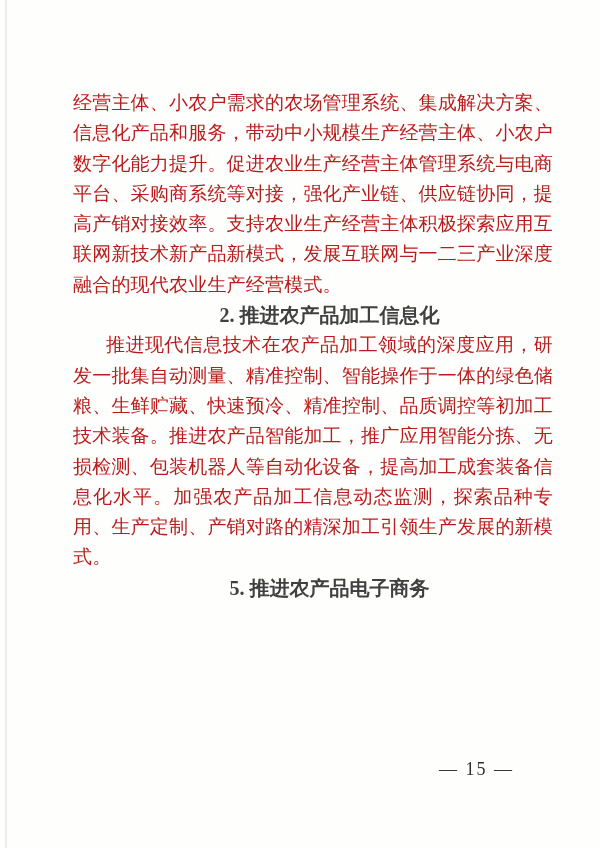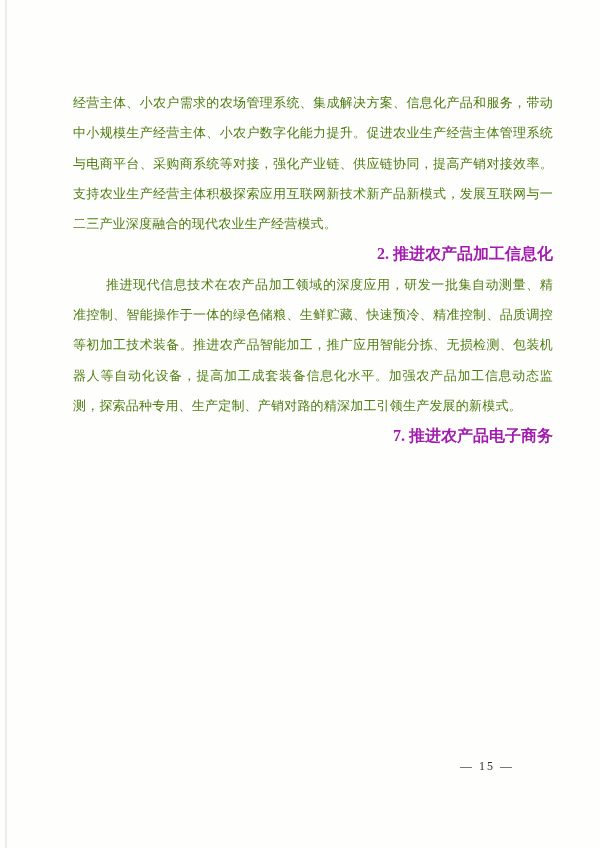--- a/index.html
+++ b/index.html
@@ -20,61 +20,61 @@
   .scan-edge {
     position: absolute;
     left: 5px;
     top: 0;
     width: 2px;
     height: 100%;
     background: #ececea;
   }
   .body-text {
     font-family: "Liberation Serif", "DejaVu Serif", serif;
-    font-size: 13px;
+    font-size: 19px;
     line-height: 30.3px;
-    color: #4d7c0f;
+    color: #b91c1c;
     text-align: justify;
     text-justify: inter-character;
     margin: 0;
     letter-spacing: 0.2px;
   }
   .indent-first {
     text-indent: 33px;
   }
   .section-heading {
     font-family: "Liberation Serif", "DejaVu Serif", serif;
-    font-size: 16px;
+    font-size: 20px;
     line-height: 30.3px;
     font-weight: 700;
-    color: #a21caf;
+    color: #404040;
     margin: 0;
     text-indent: 33px;
-    text-align: right;
+    text-align: center;
   }
   .page-number {
     position: absolute;
     top: 759px;
     right: 86px;
     font-family: "Liberation Serif", "DejaVu Serif", serif;
-    font-size: 12px;
+    font-size: 18px;
     color: #2e2e2e;
     letter-spacing: 2px;
     white-space: nowrap;
   }
 </style>
 </head>
 <body>
 
 <div class="page">
   <div class="scan-edge"></div>
 
   <p class="body-text">经营主体、小农户需求的农场管理系统、集成解决方案、信息化产品和服务，带动中小规模生产经营主体、小农户数字化能力提升。促进农业生产经营主体管理系统与电商平台、采购商系统等对接，强化产业链、供应链协同，提高产销对接效率。支持农业生产经营主体积极探索应用互联网新技术新产品新模式，发展互联网与一二三产业深度融合的现代农业生产经营模式。</p>
 
   <h2 class="section-heading">2. 推进农产品加工信息化</h2>
 
   <p class="body-text indent-first">推进现代信息技术在农产品加工领域的深度应用，研发一批集自动测量、精准控制、智能操作于一体的绿色储粮、生鲜贮藏、快速预冷、精准控制、品质调控等初加工技术装备。推进农产品智能加工，推广应用智能分拣、无损检测、包装机器人等自动化设备，提高加工成套装备信息化水平。加强农产品加工信息动态监测，探索品种专用、生产定制、产销对路的精深加工引领生产发展的新模式。</p>
 
-  <h2 class="section-heading">7. 推进农产品电子商务</h2>
+  <h2 class="section-heading">5. 推进农产品电子商务</h2>
 
 
   <div class="page-number">— 15 —</div>
 </div>
 
 </body></html>

